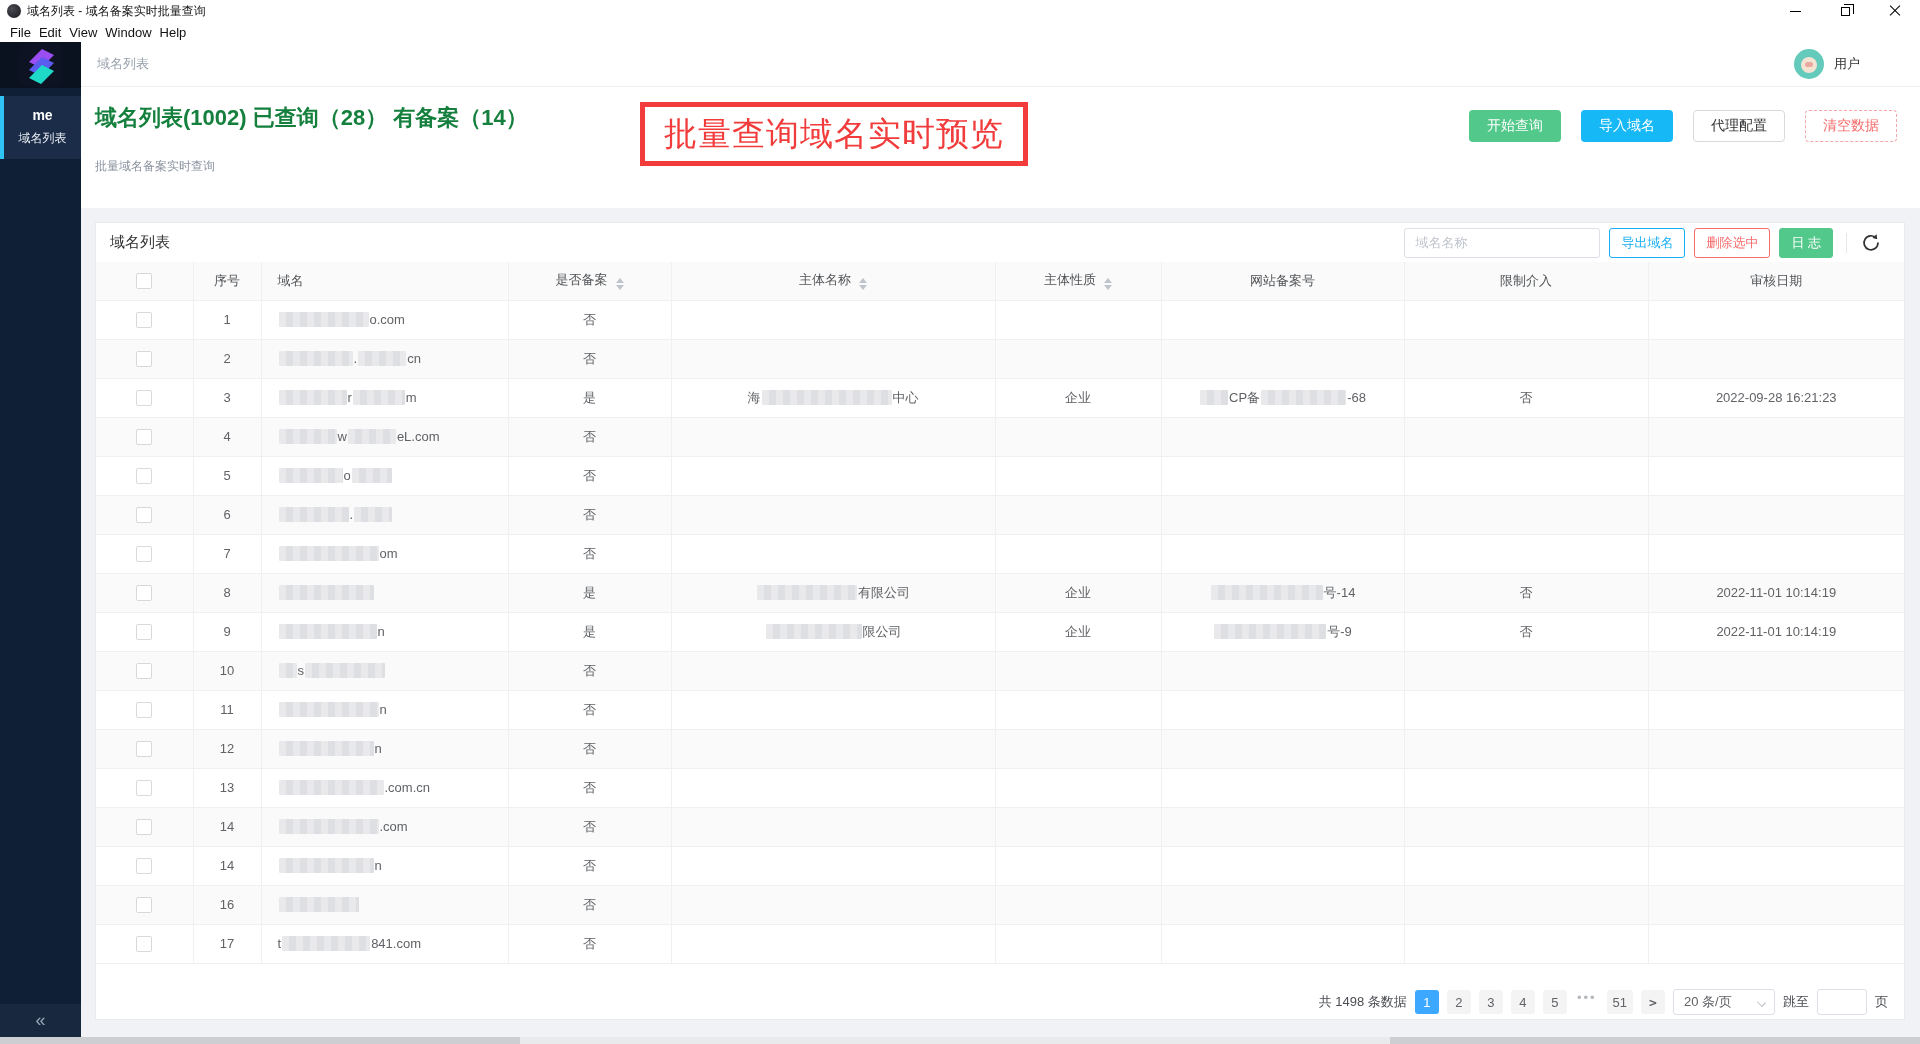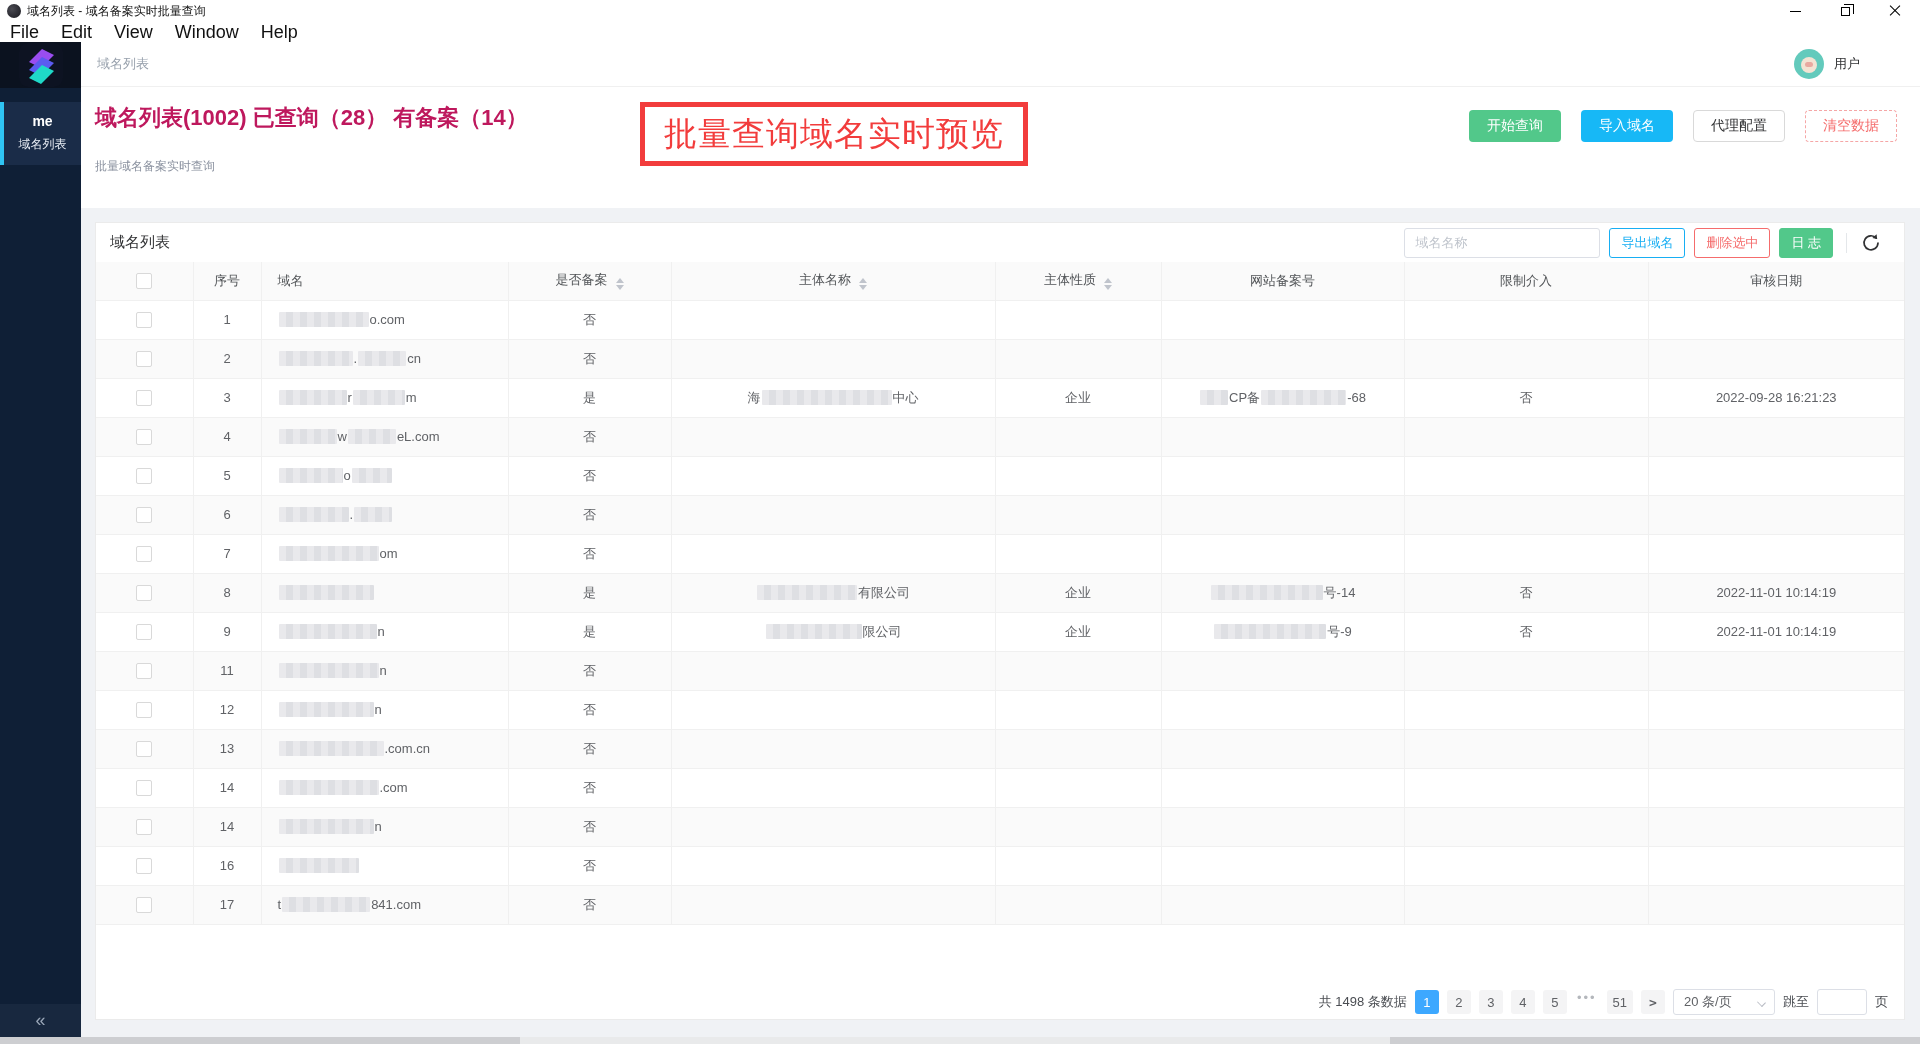--- a/index.html
+++ b/index.html
@@ -14,43 +14,43 @@
   .win-btn { width:50px; display:flex; align-items:center; justify-content:center; }
   .min-glyph { width:11px; height:1px; background:#000; display:block; }
   .restore-glyph { width:9px; height:9px; border:1px solid #000; position:relative; display:block; background:#fff; }
   .restore-glyph::before { content:""; position:absolute; top:-4px; left:2px; width:9px; height:9px; border-top:1px solid #000; border-right:1px solid #000; }
   .close-glyph { width:12px; height:12px; position:relative; display:block; }
   .close-glyph::before,.close-glyph::after { content:""; position:absolute; top:5px; left:-1px; width:14px; height:1px; background:#000; }
   .close-glyph::before { transform:rotate(45deg); }
   .close-glyph::after { transform:rotate(-45deg); }
 
   
-  .menubar { position:absolute; top:22px; left:0; right:0; height:20px; background:#fff; display:flex; align-items:center; padding-left:10px; gap:22px; font-size:18px; color:#111; }
+  .menubar { position:absolute; top:22px; left:0; right:0; height:20px; background:#fff; display:flex; align-items:center; padding-left:10px; gap:8px; font-size:13px; color:#111; }
   .menu-item { cursor:default; }
 
   
   .sidebar { position:absolute; top:42px; left:0; width:81px; bottom:7px; background:#0f1f36; }
   .logo-strip { height:46px; background:#0b121f; display:flex; align-items:center; justify-content:center; }
-  .nav-item { margin-top:14px; padding:11px 0 12px 0; text-align:center; color:#fff; background:#1a2c48; border-left:4px solid #2fc4f3; }
+  .nav-item { margin-top:8px; padding:11px 0 12px 0; text-align:center; color:#fff; background:#1a2c48; border-left:4px solid #2fc4f3; }
   .nav-item .l1 { font-size:14px; font-weight:700; }
   .nav-item .l2 { font-size:12px; margin-top:7px; color:#e8edf4; }
   .sidebar-foot { position:absolute; bottom:0; left:0; right:0; height:33px; background:#18283f; color:#9aa7b8; font-size:18px; display:flex; align-items:center; justify-content:center; }
 
   
   .topbar { position:absolute; left:81px; top:42px; right:0; height:45px; background:#fff; border-bottom:1px solid #f0f0f0; display:flex; align-items:center; }
   .breadcrumb { margin-left:16px; font-size:13px; color:#97a0ac; }
   .userbox { margin-left:auto; margin-right:60px; display:flex; align-items:center; gap:10px; }
   .avatar { width:30px; height:30px; border-radius:50%; background:#63cabc; position:relative; overflow:hidden; }
   .avatar::before { content:""; position:absolute; left:7px; top:8px; width:16px; height:16px; border-radius:50%; background:#f3e3d3; }
   .avatar::after { content:""; position:absolute; left:11px; top:13px; width:8px; height:5px; border-radius:3px; background:#e8a9a0; }
   .user-label { font-size:13px; color:#303133; }
 
   
   .page-head { position:absolute; left:81px; top:88px; right:0; height:120px; background:#fff; }
-  .page-title { position:absolute; left:14px; top:15px; font-size:22px; font-weight:700; color:#be185d; }
+  .page-title { position:absolute; left:14px; top:15px; font-size:22px; font-weight:700; color:#15803d; }
   .page-sub { position:absolute; left:14px; top:70px; font-size:12px; color:#8a919f; }
   .annotation-box { position:absolute; left:559px; top:14px; width:388px; height:64px; border:5px solid #f23c3c; display:flex; align-items:center; justify-content:center; }
   .annotation-text { font-size:33px; color:#f23c3c; letter-spacing:1px; white-space:nowrap; }
   .page-actions { position:absolute; right:23px; top:22px; display:flex; gap:20px; }
   .btn { height:32px; padding:0 17px; border-radius:4px; font-size:14px; display:flex; align-items:center; justify-content:center; cursor:pointer; border:1px solid transparent; white-space:nowrap; }
   .btn.green { background:#52c88a; color:#fff; }
   .btn.blue { background:#17b8f6; color:#fff; }
   .btn.plain { background:#fff; border-color:#d9d9d9; color:#303133; }
   .btn.danger-dashed { background:#fff; border:1px dashed #f5a6a6; color:#f56c6c; }
 
@@ -315,20 +315,31 @@
               <td class="c-domain"><span class="blur" style="width:98px"></span><span class="frag">n</span></td>
               <td>是</td>
               <td><span class="blur" style="width:96px"></span><span class="frag">限公司</span></td>
               <td>企业</td>
               <td><span class="blur" style="width:112px"></span><span class="frag">号-9</span></td>
               <td>否</td>
               <td>2022-11-01 10:14:19</td>
             </tr>
             <tr>
               <td><span class="checkbox"></span></td>
+              <td>10</td>
+              <td class="c-domain"><span class="blur" style="width:18px"></span><span class="frag">s</span><span class="blur" style="width:80px"></span></td>
+              <td>否</td>
+              <td></td>
+              <td></td>
+              <td></td>
+              <td></td>
+              <td></td>
+            </tr>
+            <tr>
+              <td><span class="checkbox"></span></td>
               <td>11</td>
               <td class="c-domain"><span class="blur" style="width:100px"></span><span class="frag">n</span></td>
               <td>否</td>
               <td></td>
               <td></td>
               <td></td>
               <td></td>
               <td></td>
             </tr>
             <tr>

